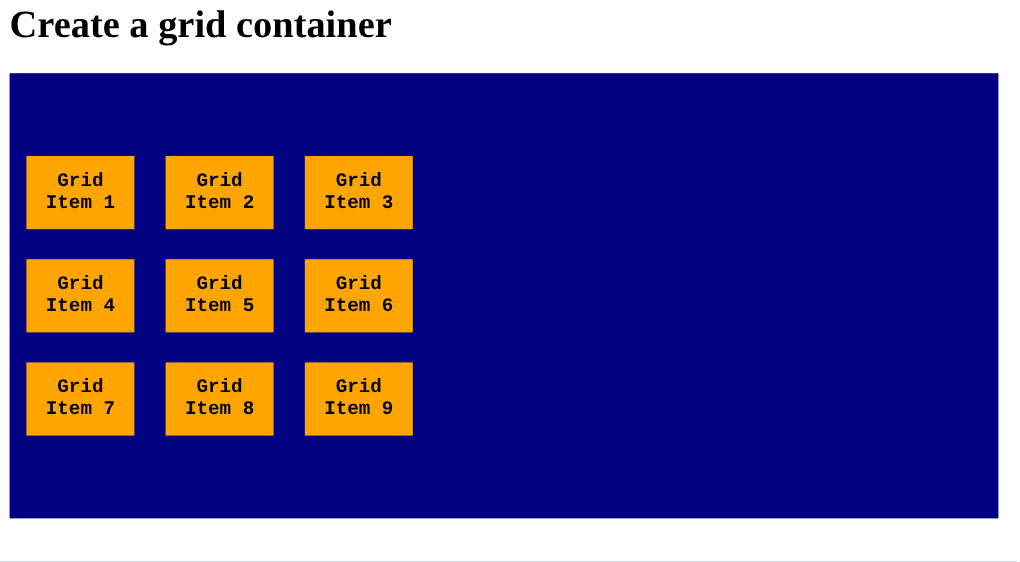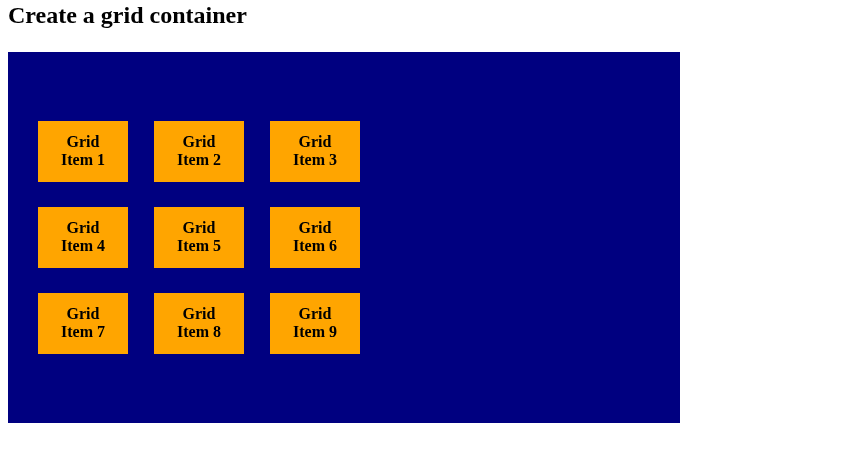--- a/index.html
+++ b/index.html
@@ -5,41 +5,42 @@
   html, body {
     margin: 0;
     padding: 0;
     background: #ffffff;
     width: 850px;
     height: 468px;
     overflow: hidden;
     font-family: "Liberation Serif", serif;
   }
   h1.page-title {
-    font-size: 24px;
+    font-size: 32px;
     font-weight: bold;
     color: #000000;
     line-height: 1.15;
     margin: 2px 0 0 8px;
     padding: 0;
   }
   .grid-container {
     margin: 22px 0 0 8px;
-    width: 672px;
+    width: 824px;
     height: 371px;
     background: #000080;
     box-sizing: border-box;
-    padding-left: 30px;
+    padding-left: 14px;
     display: grid;
     grid-template-columns: repeat(3, 90px);
     grid-template-rows: repeat(3, 61px);
     column-gap: 26px;
     row-gap: 25px;
     justify-content: start;
     align-content: center;
+    font-family: Liberation Mono, monospace;
   }
   .grid-item {
     background: #FFA500;
     color: #000000;
     font-size: 16px;
     font-weight: bold;
     line-height: 1.15;
     text-align: center;
     display: flex;
     align-items: center;

